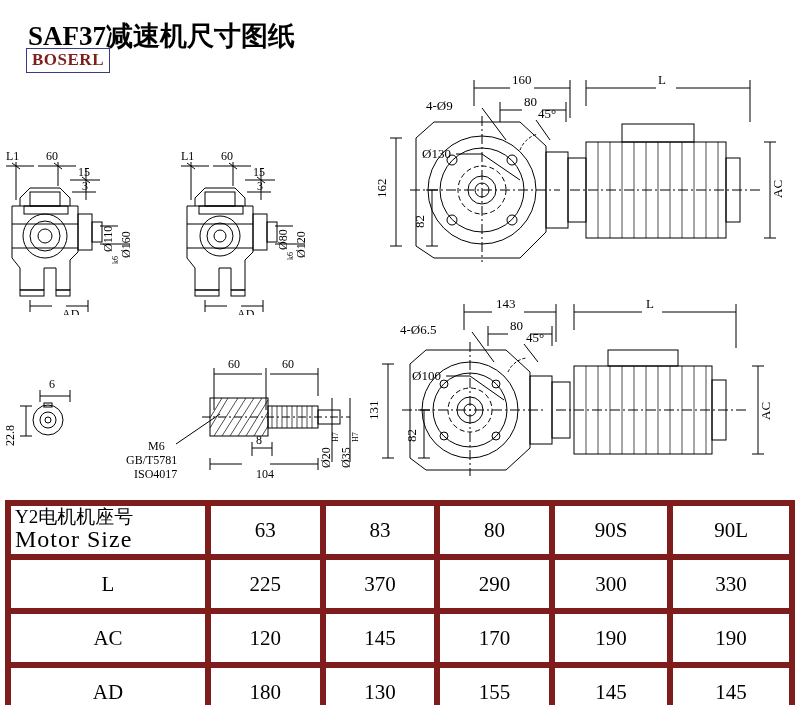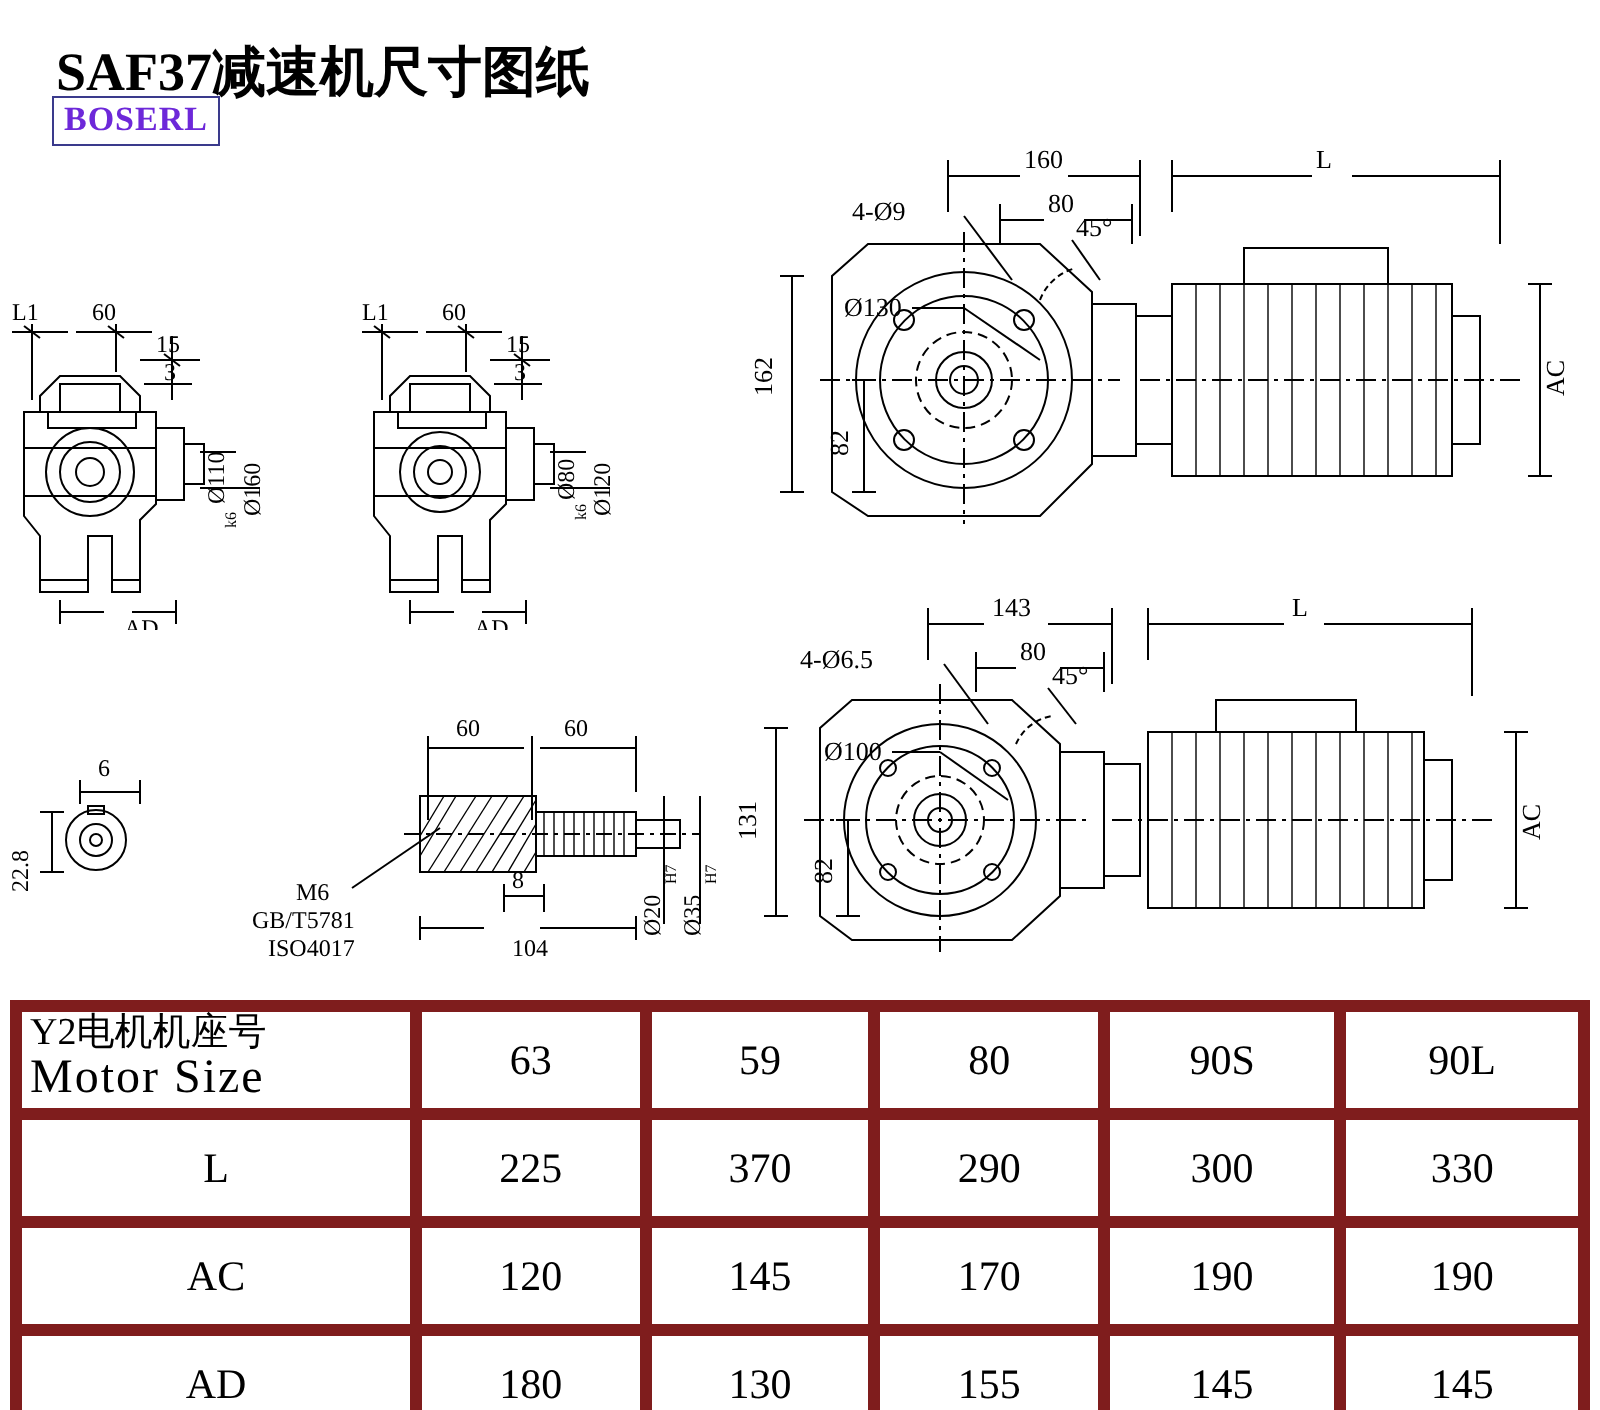--- a/index.html
+++ b/index.html
@@ -24,21 +24,21 @@
 
   
   .logo-box {
     position:absolute; left:26px; top:48px;
     border:1px solid #3a3a8c;
     padding:1px 5px 2px 5px;
   }
   .logo-text {
     font-family:"Liberation Serif", serif;
     font-weight:bold; font-size:17px;
-    color:#6d28d9;
+    color:#7f1d1d;
     letter-spacing:0.5px;
   }
 
   
   svg { display:block; }
   .dwg { position:absolute; }
 
   
   .spec-table {
     position:absolute; left:5px; top:500px;
@@ -446,21 +446,21 @@
   </div>
 
   <table class="spec-table">
     <tbody>
       <tr>
         <td class="hdr-cn">
           <span class="l1">Y2电机机座号</span>
           <span class="l2">Motor Size</span>
         </td>
         <td>63</td>
-        <td>59</td>
+        <td>83</td>
         <td>80</td>
         <td>90S</td>
         <td>90L</td>
       </tr>
       <tr>
         <td class="rowlabel">L</td>
         <td>225</td>
         <td>370</td>
         <td>290</td>
         <td>300</td>

